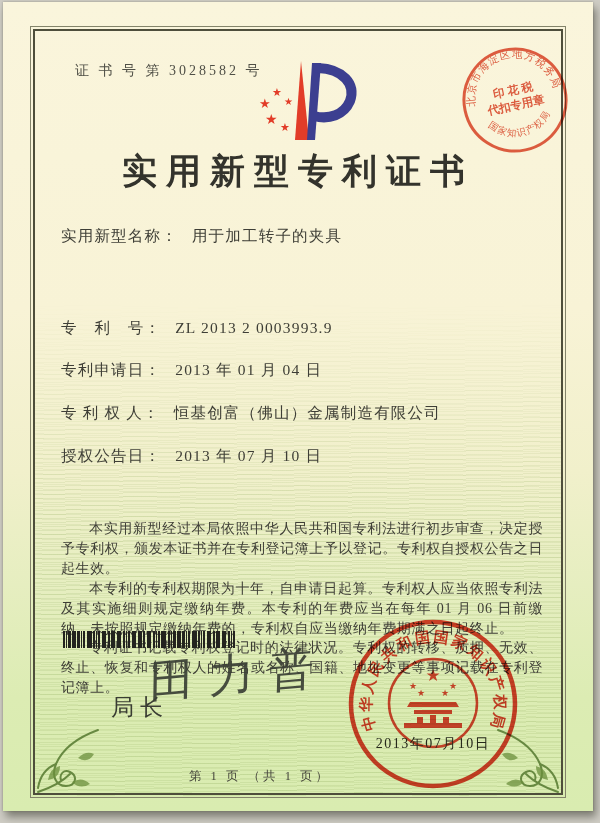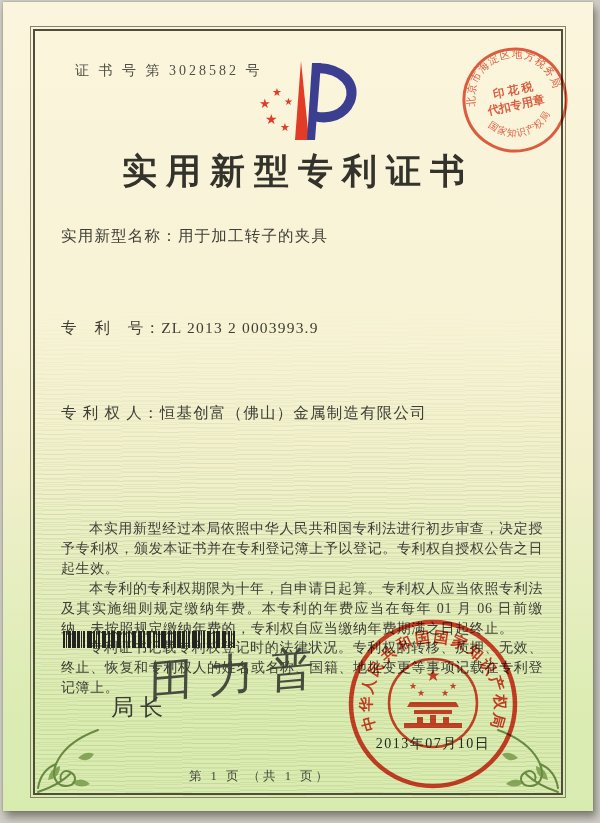--- a/index.html
+++ b/index.html
@@ -19,21 +19,21 @@
   .frame-inner { position:absolute; left:2px; top:2px; right:2px; bottom:2px;
     border:2px solid #4e4e3b; }
   .cert-no { position:absolute; left:52px; top:60px; font-size:14px; letter-spacing:3px; color:#4f4f46;margin-left:20px; }
   .logo { position:absolute; left:250px; top:54px; width:108px; height:94px; }
   .tax-stamp { position:absolute; left:454px; top:40px; width:116px; height:116px;
     opacity:.88; mix-blend-mode:multiply; }
   .title { position:absolute; left:0; top:146px; width:590px; text-align:center;
     font-size:35px; font-weight:700; letter-spacing:9px; color:#33332c; }
   .field { position:absolute; left:58px; right:36px; font-size:15.5px; color:#3e3e36;
     letter-spacing:1.2px; white-space:nowrap; }
-  .field .lbl { margin-right:0; }
+  .field .lbl { margin-right:14px; }
   .paras { position:absolute; left:58px; top:477px; width:482px; font-size:14px;
     line-height:19.9px; color:#3e3e36; text-align:justify; letter-spacing:.6px;margin-top:40px; }
   .paras p { text-indent:2em; }
   .barcode { position:absolute; left:60px; top:629px; width:173px; height:17px;
     background:
       repeating-linear-gradient(90deg,#23231f 0 1px, rgba(0,0,0,0) 1px 7px),
       repeating-linear-gradient(90deg,#23231f 0 2px, rgba(0,0,0,0) 2px 5px),
       repeating-linear-gradient(90deg,#23231f 0 1px, rgba(0,0,0,0) 1px 3px);
     }
   .director { position:absolute; left:108px; top:690px; font-size:23px;
@@ -122,22 +122,28 @@
   </svg>
 
   <div class="title">实用新型专利证书</div>
 
   <div class="field" style="top:224px">
     <span class="lbl">实用新型名称：</span><span>用于加工转子的夹具</span>
   </div>
   <div class="field" style="top:316px">
     <span class="lbl">专　利　号：</span><span>ZL 2013 2 0003993.9</span>
   </div>
+  <div class="field" style="top:358px">
+    <span class="lbl">专利申请日：</span><span>2013 年 01 月 04 日</span>
+  </div>
   <div class="field" style="top:401px">
     <span class="lbl">专 利 权 人：</span><span>恒基创富（佛山）金属制造有限公司</span>
+  </div>
+  <div class="field" style="top:444px">
+    <span class="lbl">授权公告日：</span><span>2013 年 07 月 10 日</span>
   </div>
 
   <div class="paras">
     <p>本实用新型经过本局依照中华人民共和国专利法进行初步审查，决定授予专利权，颁发本证书并在专利登记簿上予以登记。专利权自授权公告之日起生效。</p>
     <p>本专利的专利权期限为十年，自申请日起算。专利权人应当依照专利法及其实施细则规定缴纳年费。本专利的年费应当在每年 01 月 06 日前缴纳。未按照规定缴纳年费的，专利权自应当缴纳年费期满之日起终止。</p>
     <p>专利证书记载专利权登记时的法律状况。专利权的转移、质押、无效、终止、恢复和专利权人的姓名或名称、国籍、地址变更等事项记载在专利登记簿上。</p>
   </div>
 
   <div class="barcode"></div>
 

